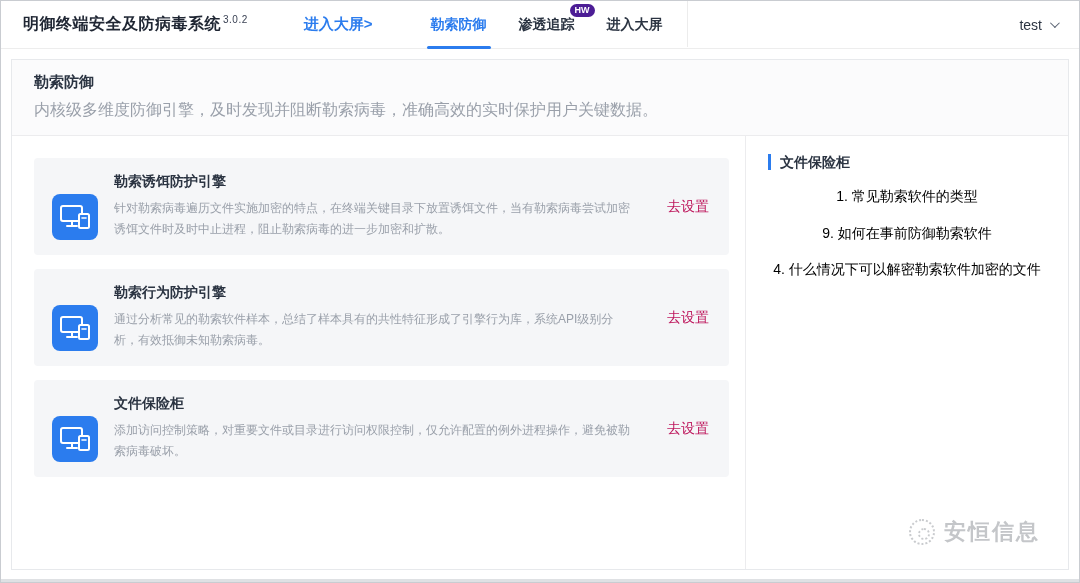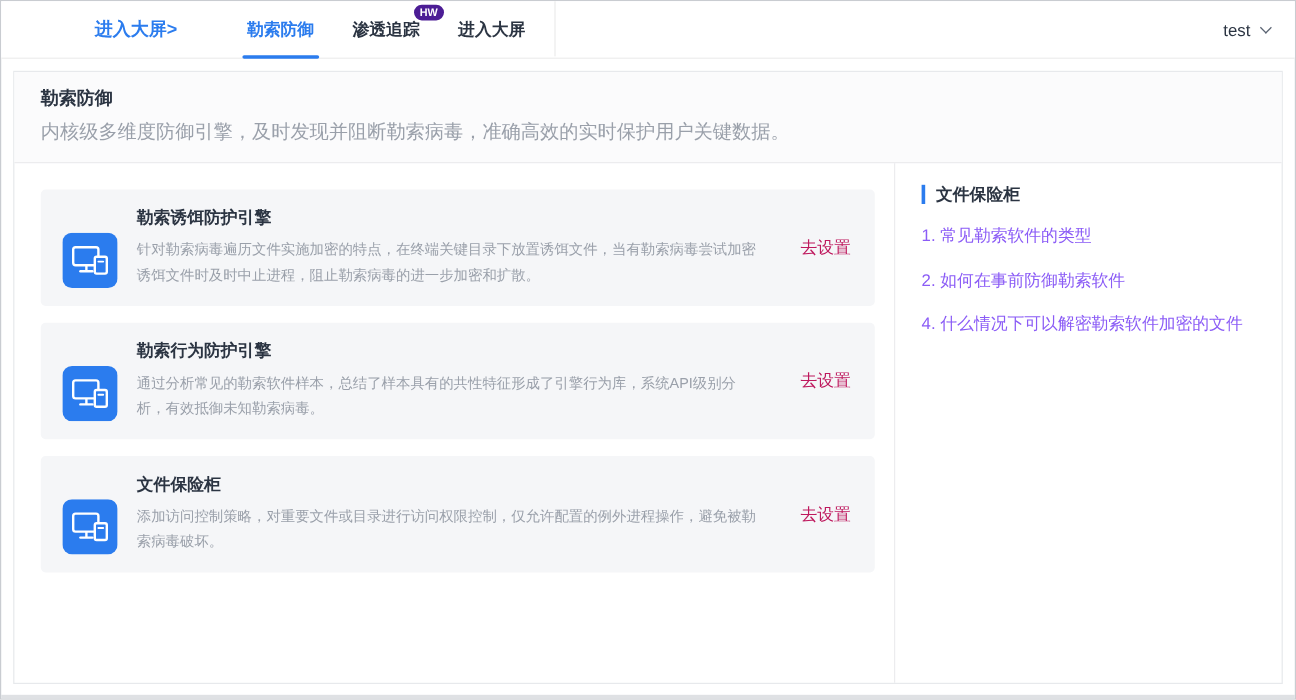--- a/index.html
+++ b/index.html
@@ -102,22 +102,22 @@
   }
   
   .faq-title {
     font-size:14px; font-weight:700; color:#2b3442;
     border-left:3px solid #2B7CEE;
     padding-left:9px; line-height:16px;
   }
   .faq-list { margin-top:4px; }
   .faq-item {
     margin-top:17px;
-    font-size:14px; color:#8b5cf6;
-    cursor:pointer; line-height:1.4;
+    font-size:14px; color:#000000;
+    cursor:pointer; line-height:1.4;text-align:center;
   }
   
   .watermark {
     position:absolute; right:28px; bottom:22px;
     display:flex; align-items:center; gap:9px;
     color:#c4c6c9; pointer-events:none;
   }
   .wm-logo {
     width:26px; height:26px;
     border:2px dotted #c9cbce;
@@ -134,20 +134,23 @@
     position:absolute; left:0; right:0; bottom:0; height:3px;
     background:#dfe1e4;
   }
 </style>
 </head>
 <body>
 
 <div class="page">
 
   <div class="topbar">
+    <span class="app-title">
+      <span>明御终端安全及防病毒系统</span><span class="version">3.0.2</span>
+    </span>
     <span class="big-screen">进入大屏&gt;</span>
 
     <nav class="tabs">
       <div class="tab active">
         <span>勒索防御</span>
       </div>
       <div class="tab">
         <span>渗透追踪</span>
         <span class="hw-badge">HW</span>
       </div>
@@ -223,24 +226,28 @@
         </div>
 
       </div>
 
       <div class="v-divider"></div>
 
       <div class="right-col">
         <div class="faq-title">文件保险柜</div>
         <div class="faq-list">
           <div class="faq-item">1. 常见勒索软件的类型</div>
-          <div class="faq-item">2. 如何在事前防御勒索软件</div>
+          <div class="faq-item">9. 如何在事前防御勒索软件</div>
           <div class="faq-item">4. 什么情况下可以解密勒索软件加密的文件</div>
         </div>
       </div>
 
     </div>
 
+    <div class="watermark">
+      <span class="wm-logo"></span>
+      <span class="wm-text">安恒信息</span>
+    </div>
 
   </div>
 
   <div class="bottom-strip"></div>
 </div>
 
 </body></html>

